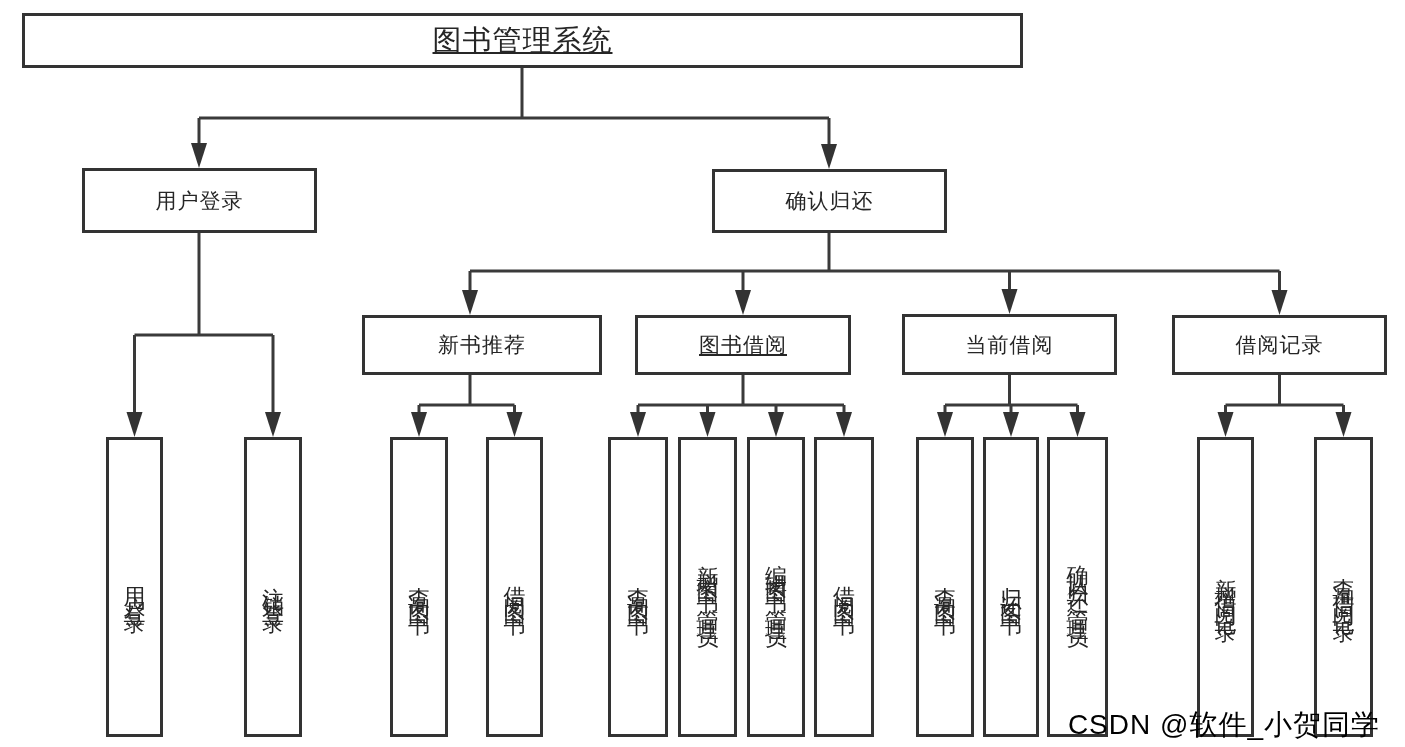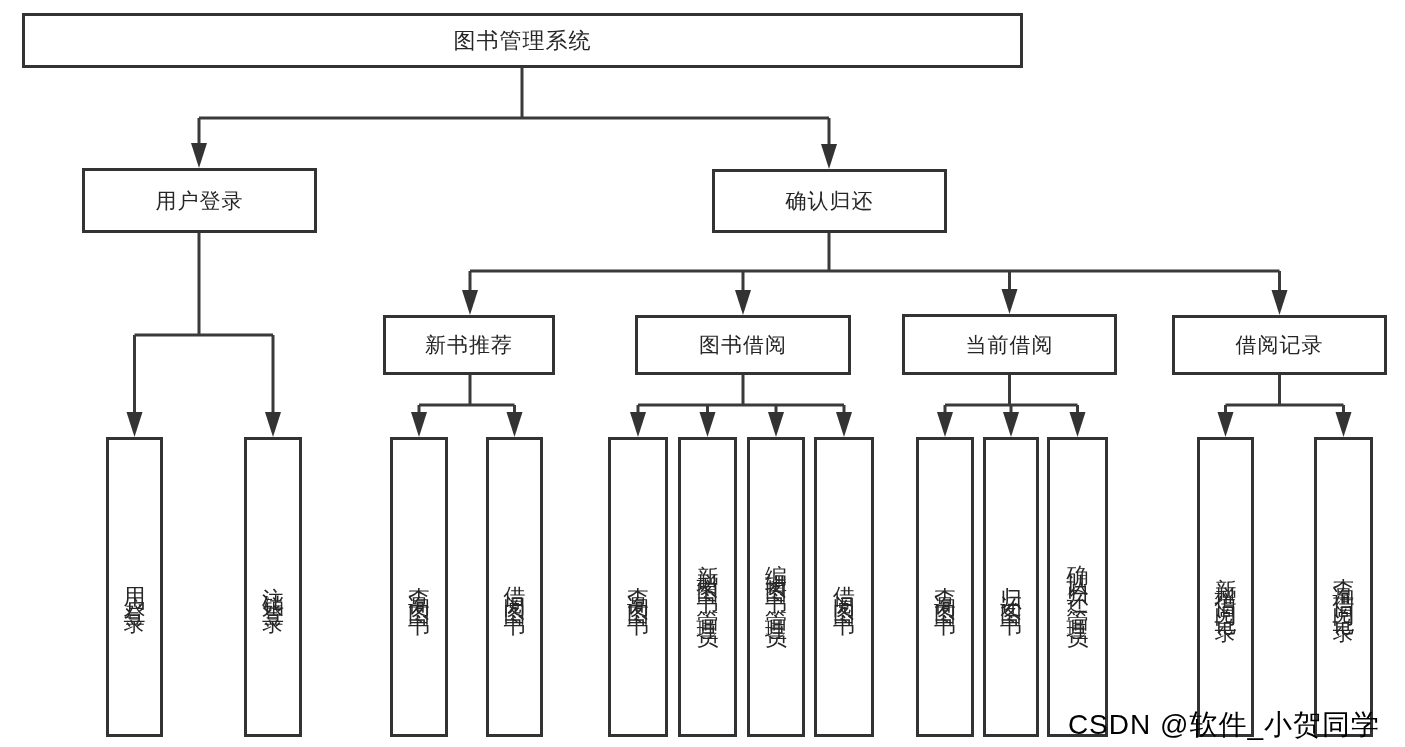--- a/index.html
+++ b/index.html
@@ -26,21 +26,21 @@
     align-items: center;
     justify-content: center;
     color: #262626;
     z-index: 2;
   }
   .node-h {
     font-size: 21px;
     font-weight: 500;
     letter-spacing: 1px;
   }
-  .node-root { font-size: 22px; }
+  .node-root { font-size: 29px; text-decoration: underline; }
   .leaf .vtext {
     writing-mode: vertical-rl;
     text-orientation: mixed;
     font-size: 22px;
     font-weight: 500;
     line-height: 1;
     letter-spacing: 9px;
     white-space: nowrap;
   }
   #watermark {
@@ -103,24 +103,24 @@
     <span>图书管理系统</span>
   </div>
 
   <div class="node node-h" style="left:82px; top:168px; width:235px; height:65px;">
     <span>用户登录</span>
   </div>
   <div class="node node-h" style="left:712px; top:169px; width:235px; height:64px;">
     <span>确认归还</span>
   </div>
 
-  <div class="node node-h" style="left:362px; top:315px; width:172px; height:60px;margin-left:21px;">
+  <div class="node node-h" style="left:362px; top:315px; width:240px; height:60px;">
     <span>新书推荐</span>
   </div>
-  <div class="node node-h" style="left:635px; top:315px; width:216px; height:60px;">
+  <div class="node node-h" style="left:635px; top:315px; width:216px; height:60px;text-decoration:underline;">
     <span>图书借阅</span>
   </div>
   <div class="node node-h" style="left:902px; top:314px; width:215px; height:61px;text-align:center;">
     <span>当前借阅</span>
   </div>
   <div class="node node-h" style="left:1172px; top:315px; width:215px; height:60px;">
     <span>借阅记录</span>
   </div>
 
   <div class="node leaf" style="left:106px; top:437px; width:57px; height:300px;">

